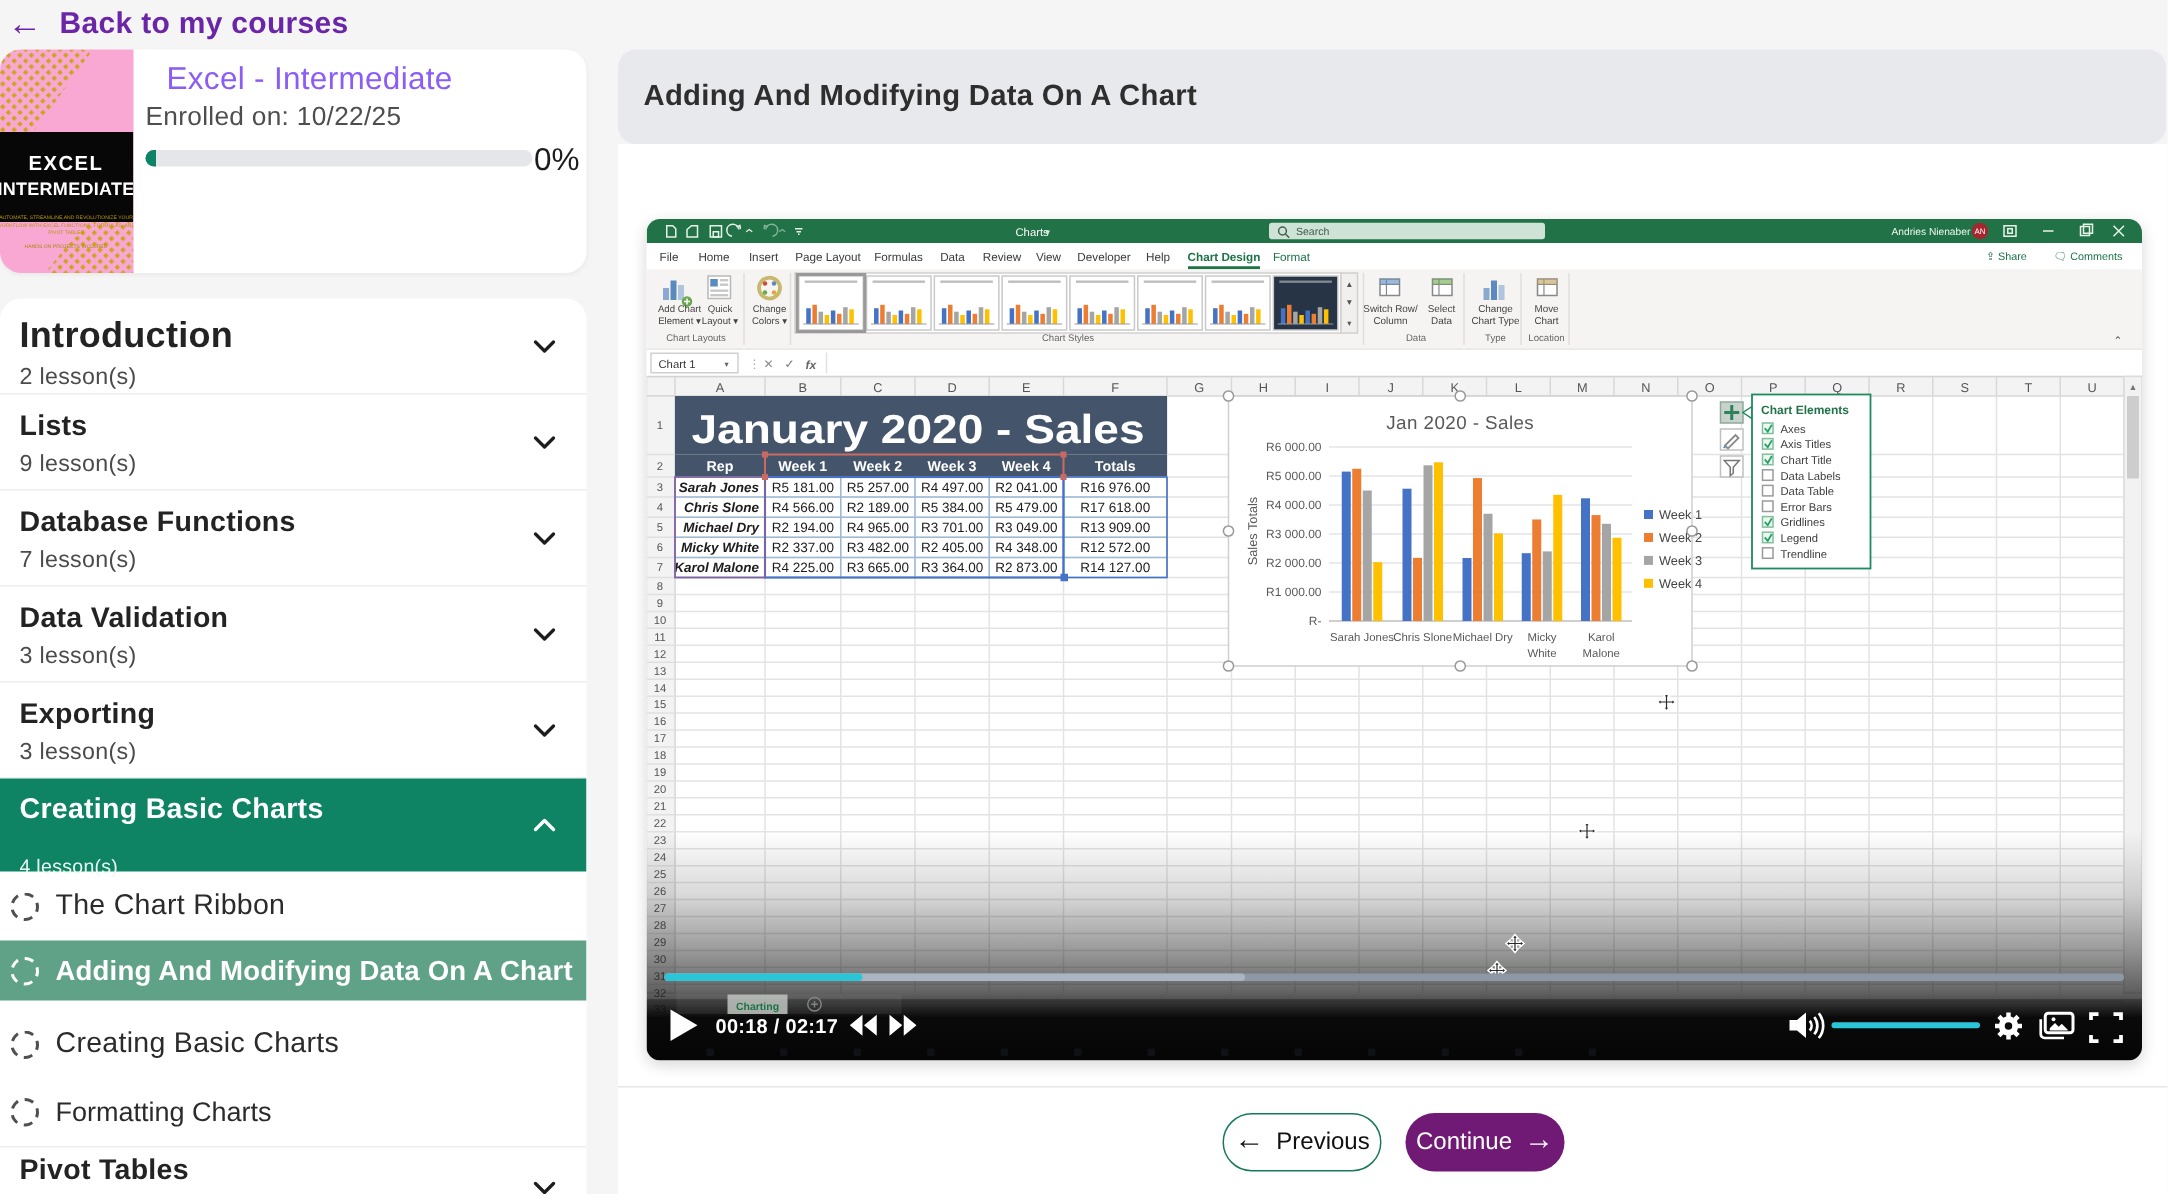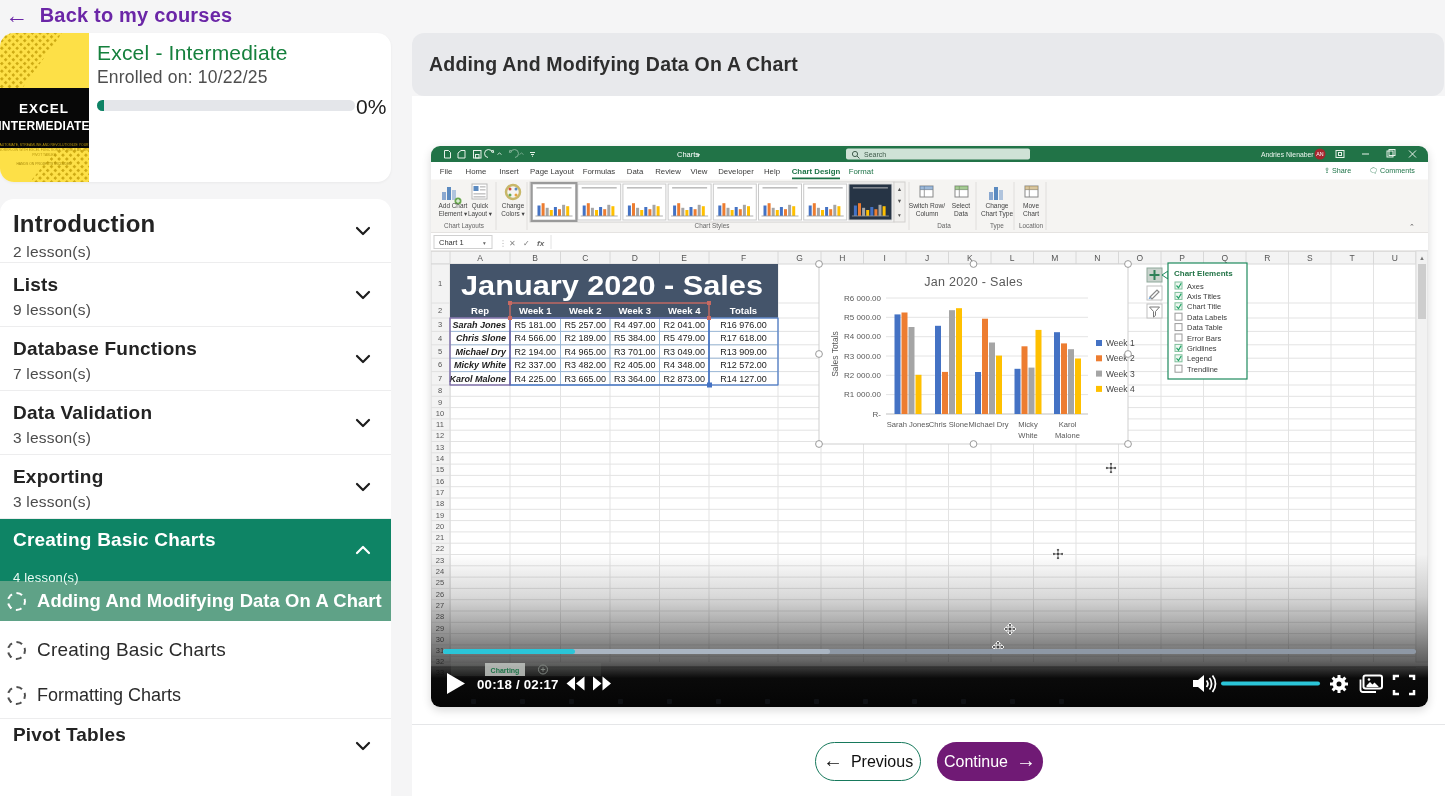--- a/index.html
+++ b/index.html
@@ -3,39 +3,39 @@
 *{margin:0;padding:0;box-sizing:border-box}
 html,body{width:1445px;height:796px;background:#f5f5f6;font-family:"Liberation Sans",sans-serif;overflow:hidden}
 .abs{position:absolute}
 svg{display:block}
 </style></head>
 <body>
 
 <div class="abs" style="left:5px;top:2px;width:400px;font-size:20px;font-weight:600;color:#6b26a7;letter-spacing:.2px"><span style="font-size:23px;vertical-align:-1px">←</span>&nbsp; Back to my courses</div>
 
 <div class="abs" style="left:0;top:33px;width:391px;height:149px;background:#fff;border-radius:14px;box-shadow:0 1px 3px rgba(0,0,0,.05)"></div>
-<div class="abs" style="left:0;top:33px;width:89px;height:149px;border-radius:14px 0 0 14px;background:#fde047;overflow:hidden">
+<div class="abs" style="left:0;top:33px;width:89px;height:149px;border-radius:14px 0 0 14px;background:#f9a8d4;overflow:hidden">
  <svg width="89" height="149">
   <defs>
         <pattern id="dots" width="5.4" height="5.4" patternUnits="userSpaceOnUse" patternTransform="rotate(-45)">
           <rect x="0" y="0" width="2.6" height="2.6" fill="#c7a30c"></rect>
         </pattern>
       </defs>
   <polygon points="0,0 62,0 0,86" fill="url(#dots)" opacity=".9"></polygon>
   <polygon points="89,149 89,75 30,149" fill="url(#dots)" opacity=".9"></polygon>
   <rect x="0" y="55" width="89" height="60" fill="#070707"></rect>
   <text x="44" y="80" text-anchor="middle" fill="#fff" font-size="13.5" font-weight="bold" letter-spacing="1">EXCEL</text>
   <text x="44" y="97" text-anchor="middle" fill="#fff" font-size="12" font-weight="bold" letter-spacing=".2">INTERMEDIATE</text>
   <text x="44" y="113" text-anchor="middle" fill="#b8960b" font-size="3.4">AUTOMATE, STREAMLINE,AND REVOLUTIONIZE YOUR</text>
   <text x="44" y="118" text-anchor="middle" fill="#b8960b" font-size="3.4">WORKFLOW WITH EXCEL FUNCTIONS, FORMULAS, AND</text>
   <text x="44" y="123" text-anchor="middle" fill="#b8960b" font-size="3.4">PIVOT TABLES</text>
   <text x="44" y="132" text-anchor="middle" fill="#a8890a" font-size="3.4">HANDS ON PROJECTS INCLUDED</text>
  </svg>
 </div>
-<div class="abs" style="left:97px;top:41px;font-size:21px;color:#15803d;font-weight:500;letter-spacing:.2px">Excel - Intermediate</div>
+<div class="abs" style="left:111px;top:41px;font-size:21px;color:#8b5cf6;font-weight:500;letter-spacing:.2px">Excel - Intermediate</div>
 <div class="abs" style="left:97px;top:67px;font-size:17.5px;color:#4e4e4e;letter-spacing:.2px">Enrolled on: 10/22/25</div>
 <div class="abs" style="left:97px;top:100px;width:258px;height:11px;background:#e4e6ea;border-radius:6px"></div>
 <div class="abs" style="left:97px;top:100px;width:7px;height:11px;background:#0d8365;border-radius:6px 0 0 6px"></div>
 <div class="abs" style="left:356px;top:95px;font-size:21px;color:#1c1c1c">0%</div>
 <div class="abs" style="left:0;top:199px;width:391px;height:597px;background:#fff;border-radius:14px 14px 0 0;overflow:hidden">
     <div style="position:relative;height:64px;border-bottom:1px solid #ededee;padding:11px 0 0 13px">
 <div style="font-size:24px;font-weight:600;color:#232323;letter-spacing:.2px">Introduction</div>
 <div style="font-size:15.5px;color:#4b4b4b;margin-top:5px;letter-spacing:.2px">2 lesson(s)</div>
       <svg class="abs" style="right:20px;top:27px" width="16" height="10" viewBox="0 0 16 10">
         <path d="M2 2l6 6 6-6" fill="none" stroke="#1d1d1d" stroke-width="2.2" stroke-linecap="round" stroke-linejoin="round"></path>
@@ -69,20 +69,21 @@
         <path d="M2 2l6 6 6-6" fill="none" stroke="#1d1d1d" stroke-width="2.2" stroke-linecap="round" stroke-linejoin="round"></path>
       </svg>
     </div>
     <div style="position:relative;height:62px;background:#0e8465;padding:10px 0 0 13px">
 <div style="font-size:19px;font-weight:600;color:#fff;letter-spacing:.2px">Creating Basic Charts</div>
 <div style="font-size:13px;color:#eafaf3;margin-top:19px;letter-spacing:.2px">4 lesson(s)</div>
       <svg class="abs" style="right:20px;top:26px" width="16" height="10" viewBox="0 0 16 10">
         <path d="M2 8l6-6 6 6" fill="none" stroke="#fff" stroke-width="2.2" stroke-linecap="round" stroke-linejoin="round"></path>
       </svg>
     </div>
+    <div style="height:46px;display:flex;align-items:center;font-size:19px;color:#2b2b2b;font-weight:500;letter-spacing:.2px"><span style="width:19px;height:19px;border:2px dashed #4f4f4f;border-radius:50%;margin:0 11px 0 7px;flex:none"></span>The Chart Ribbon</div>
     <div style="height:40px;display:flex;align-items:center;font-size:18.4px;color:#fff;font-weight:700;background:#5fa287;letter-spacing:.1px"><span style="width:19px;height:19px;border:2px dashed #fff;border-radius:50%;margin:0 11px 0 7px;flex:none"></span>Adding And Modifying Data On A Chart</div>
     <div style="height:6px"></div>
     <div style="height:46px;display:flex;align-items:center;font-size:19px;color:#2b2b2b;font-weight:500;letter-spacing:.2px"><span style="width:19px;height:19px;border:2px dashed #4f4f4f;border-radius:50%;margin:0 11px 0 7px;flex:none"></span>Creating Basic Charts</div>
     <div style="height:46px;display:flex;align-items:center;font-size:18px;color:#2b2b2b;font-weight:500;border-bottom:1px solid #ededee"><span style="width:19px;height:19px;border:2px dashed #4f4f4f;border-radius:50%;margin:0 11px 0 7px;flex:none"></span>Formatting Charts</div>
     <div style="position:relative;height:64px;padding:5px 0 0 13px">
 <div style="font-size:19px;font-weight:600;color:#232323;letter-spacing:.2px">Pivot Tables</div>
       <svg class="abs" style="right:20px;top:22px" width="16" height="10" viewBox="0 0 16 10">
         <path d="M2 2l6 6 6-6" fill="none" stroke="#1d1d1d" stroke-width="2.2" stroke-linecap="round" stroke-linejoin="round"></path>
       </svg>
     </div>

